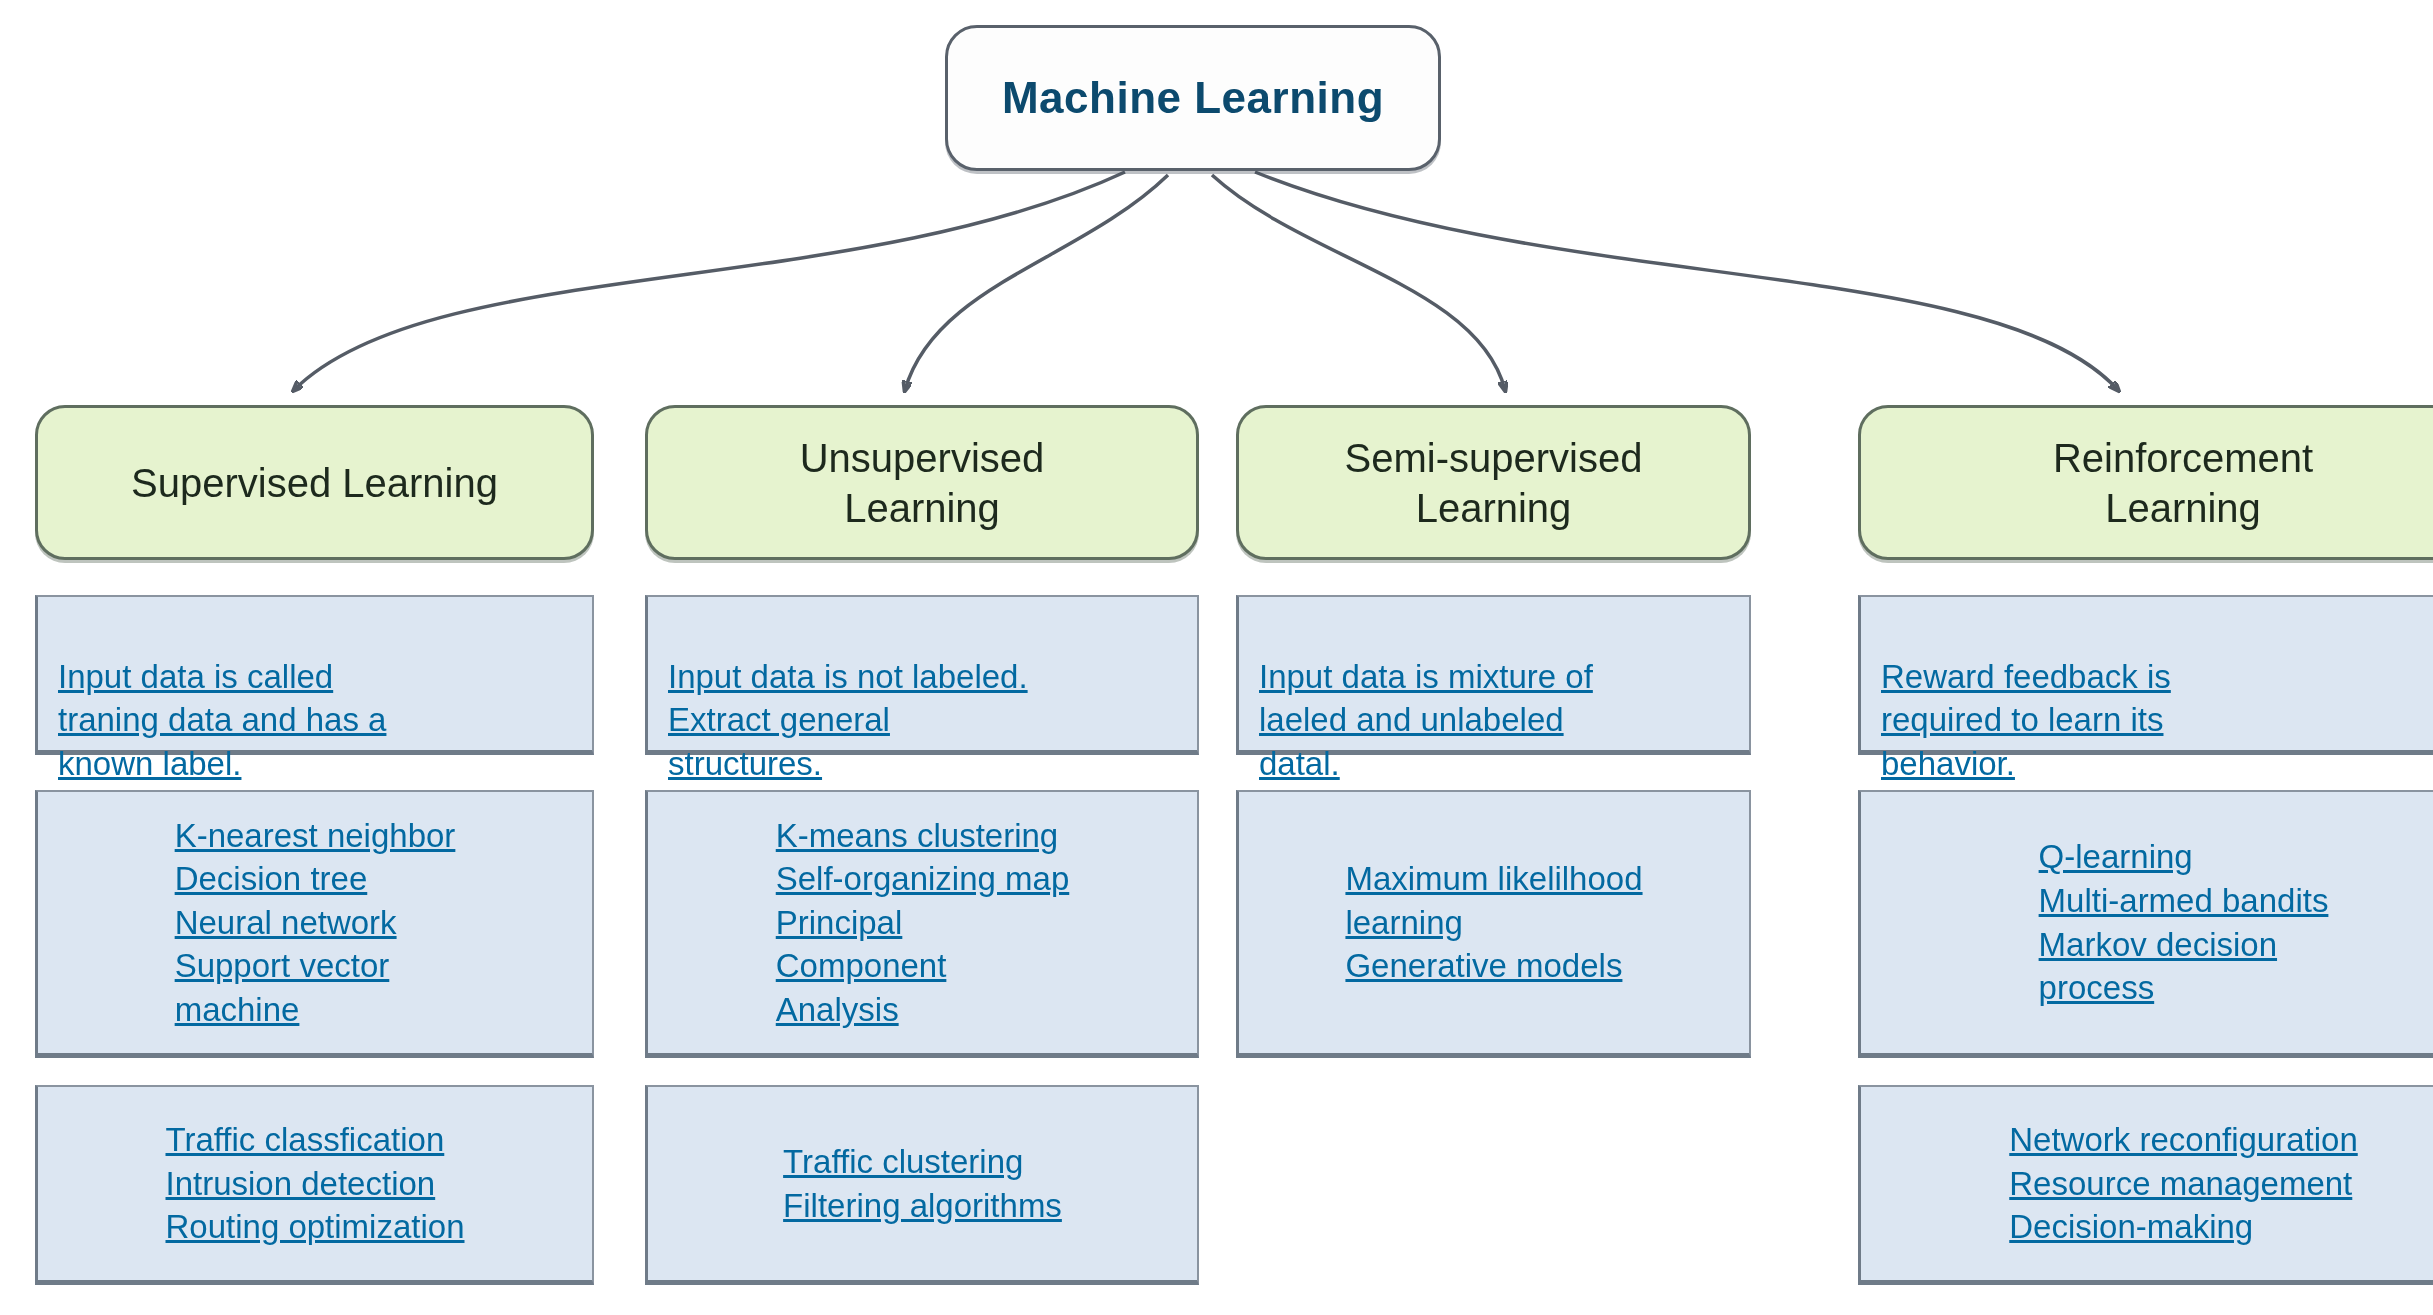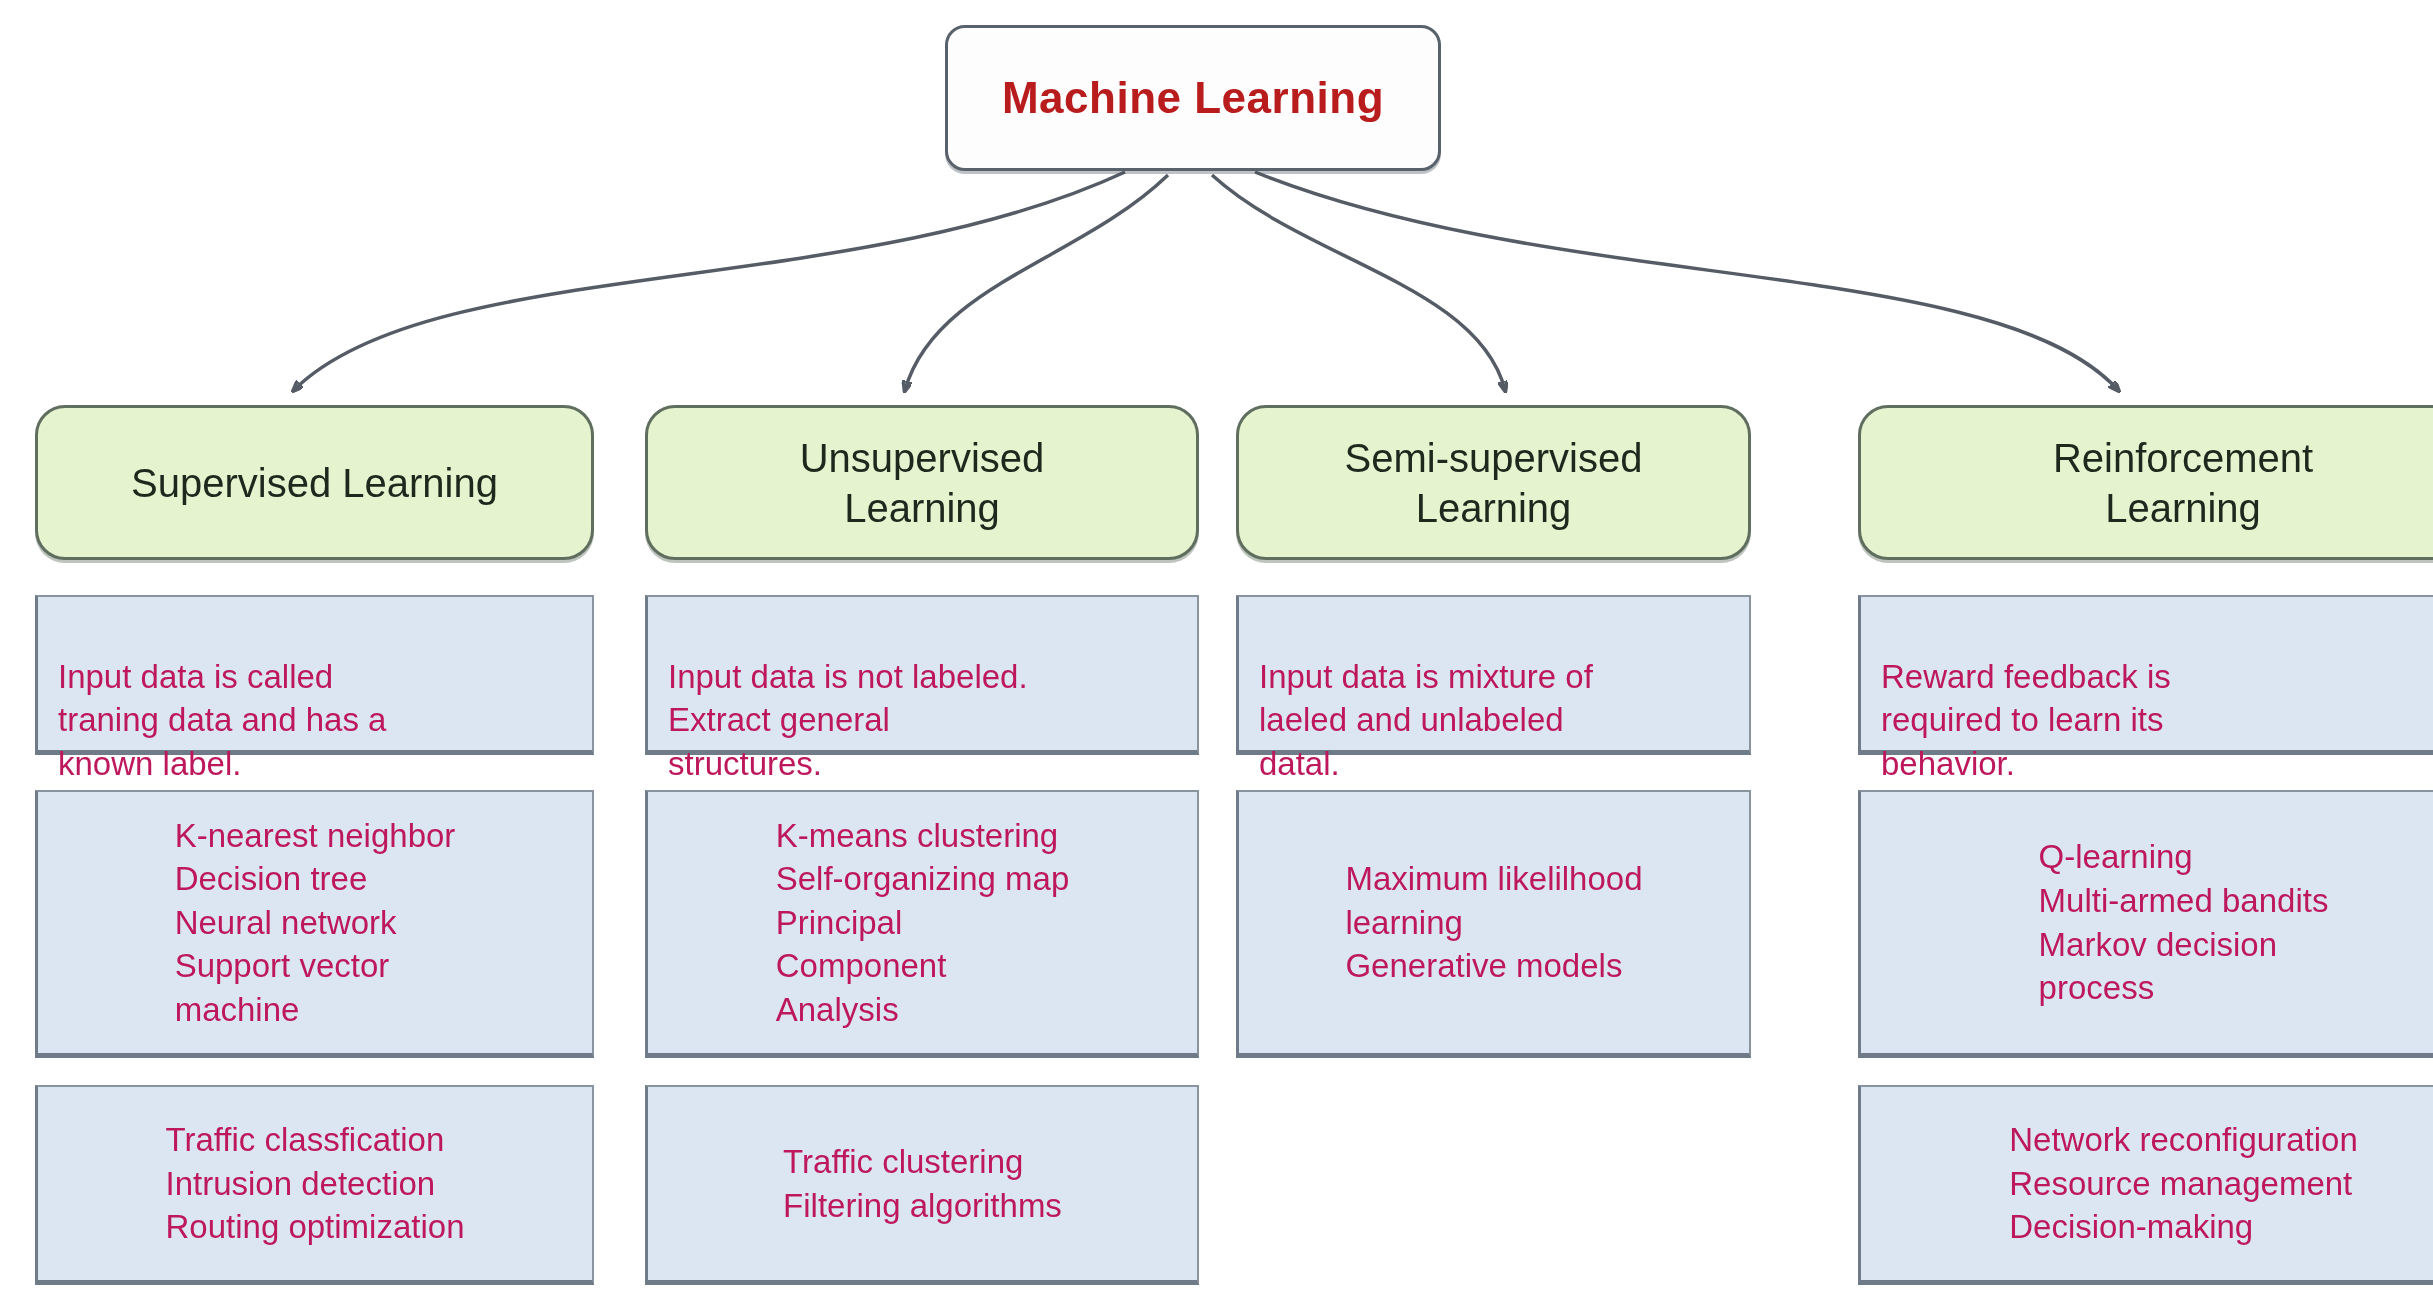--- a/index.html
+++ b/index.html
@@ -8,24 +8,24 @@
     width:2433px;height:1315px;
     background:#ffffff;
     font-family:"Liberation Sans", sans-serif;
     overflow:hidden;
   }
   .arrows{position:absolute;left:0;top:0;width:2433px;height:1315px;}
   .arrows path{fill:none;stroke:#555c66;stroke-width:3.5px;}
   .rootbox{
     position:absolute;left:945px;top:25px;width:490px;height:140px;
     background:#fdfdfd;
-    border:3px solid #59616b;border-radius:20px;
+    border:3px solid #59616b;border-radius:32px;
     box-shadow:0 3px 0 rgba(70,78,88,.35);
     display:flex;align-items:center;justify-content:center;
-    font-size:44px;font-weight:bold;color:#b91c1c;
+    font-size:44px;font-weight:bold;color:#0c4a6e;
     letter-spacing:.5px;
   }
   .col{position:absolute;top:405px;height:910px;}
   .cat{
     position:absolute;left:0;top:0;width:100%;height:155px;
     background:#e6f3cf;
     border:3px solid #5f6e5f;border-radius:30px;
     box-shadow:0 3px 0 rgba(70,85,70,.35);
     display:flex;align-items:center;justify-content:center;
     text-align:center;
@@ -33,23 +33,24 @@
     white-space:pre-line;line-height:1.25;
     box-sizing:border-box;
   }
   .box{
     position:absolute;left:0;width:100%;
     background:#dce6f2;
     border:2px solid #8a94a0;
     border-left:3px solid #6f7b88;
     border-bottom:5px solid #6f7b88;
     box-sizing:border-box;
-    font-size:33px;color:#be185d;
+    font-size:33px;color:#0369a1;
     line-height:1.32;
     white-space:pre-line;
+    text-decoration:underline;
   }
   .desc{top:190px;height:160px;padding:14px 20px;}
   .algo{top:385px;height:268px;display:flex;align-items:center;justify-content:center;}
   .apps{top:680px;height:200px;display:flex;align-items:center;justify-content:center;}
   .algo span,.apps span{display:block;text-align:left;}
 </style>
 </head>
 <body>
 
 <div class="canvas">

